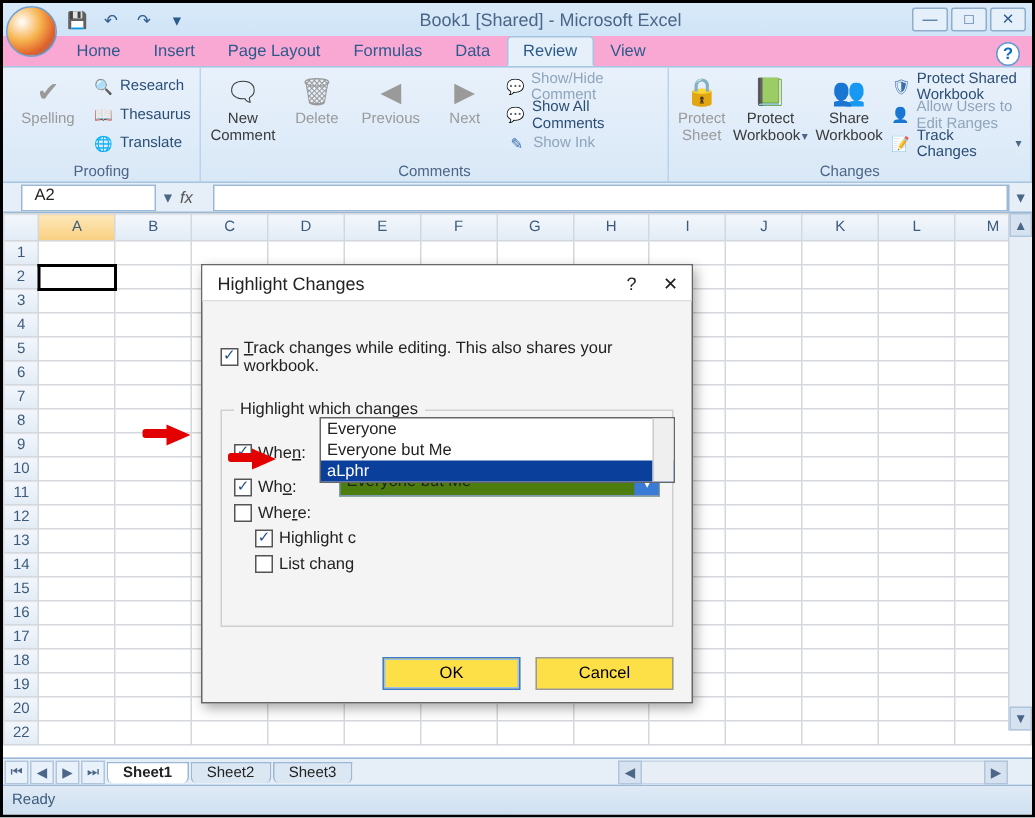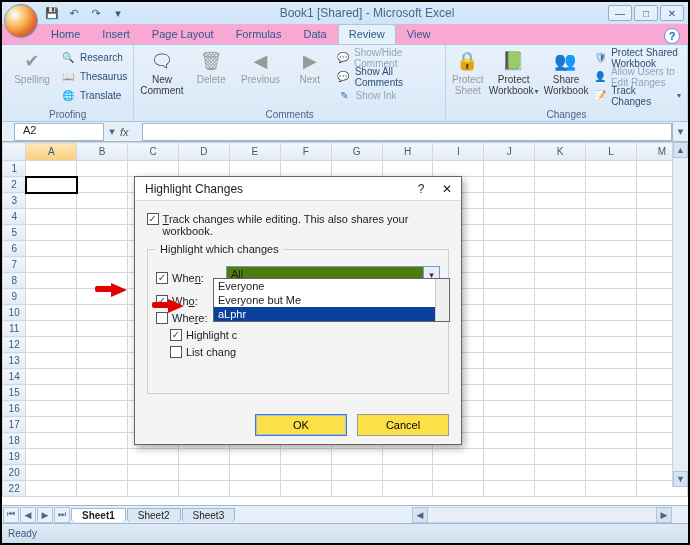--- a/index.html
+++ b/index.html
@@ -66,21 +66,21 @@
   .viewbtns { display:flex; gap:1px; align-items:center; }
   .viewbtns .vb { width:18px; height:14px; border:1px solid #a9c1d9; background:#eaf2fa; }
   .zoom-slider { width:110px; height:4px; background:#b9cde2; position:relative; margin:0 6px; }
   .zoom-slider::before { content:""; position:absolute; left:50%; top:-4px; width:6px; height:12px; background:#6f94bb; border-radius:2px; }
   
   .dialog { position:absolute; left:132px; top:174px; width:328px; background:#f4f4f4; border:1px solid #666; box-shadow:2px 3px 8px rgba(0,0,0,.35); z-index:10; }
   .dlg-title { height:24px; display:flex; align-items:center; justify-content:space-between; padding:0 6px 0 10px; background:#fff; border-bottom:1px solid #ddd; font-size:12px;}
   .dlg-title .r { display:flex; gap:10px; }
   .dlg-title .r span { width:16px; text-align:center; cursor:default;}
   .dlg-body { padding:8px 12px 12px 12px; font-size:11px; color:#222; }
-  .dlg-row { display:flex; align-items:flex-start; gap:4px; margin:4px 0; }
+  .dlg-row { display:flex; align-items:center; gap:4px; margin:17px 0; }
   .chk { width:12px; height:12px; border:1px solid #555; background:#fff; display:inline-flex; align-items:center; justify-content:center; font-size:10px; line-height:1; }
   .chk.checked::after { content:"✓"; color:#1c4e8b; font-size:10px;}
   fieldset { border:1px solid #cfcfcf; padding:6px 8px 30px 8px; margin-top:6px; }
   legend { padding:0 4px; font-size:11px; }
   .frow { display:flex; align-items:flex-end; margin:5px 0; }
   .frow .lab { display:flex; align-items:center; gap:4px; width:70px; }
   .combo { flex:1; display:flex; border:1px solid #7c9ab7; background:#4d7c0f; height:18px; }
   .combo .txt { flex:1; padding:1px 4px; font-size:11px; }
   .combo .btn { width:16px; background:#e6eef7; border-left:1px solid #7c9ab7; display:flex; align-items:center; justify-content:center; color:#333; font-size:9px;}
   .combo.open .btn { background:#3a7bd5; color:#fff; border-color:#3a7bd5;}

